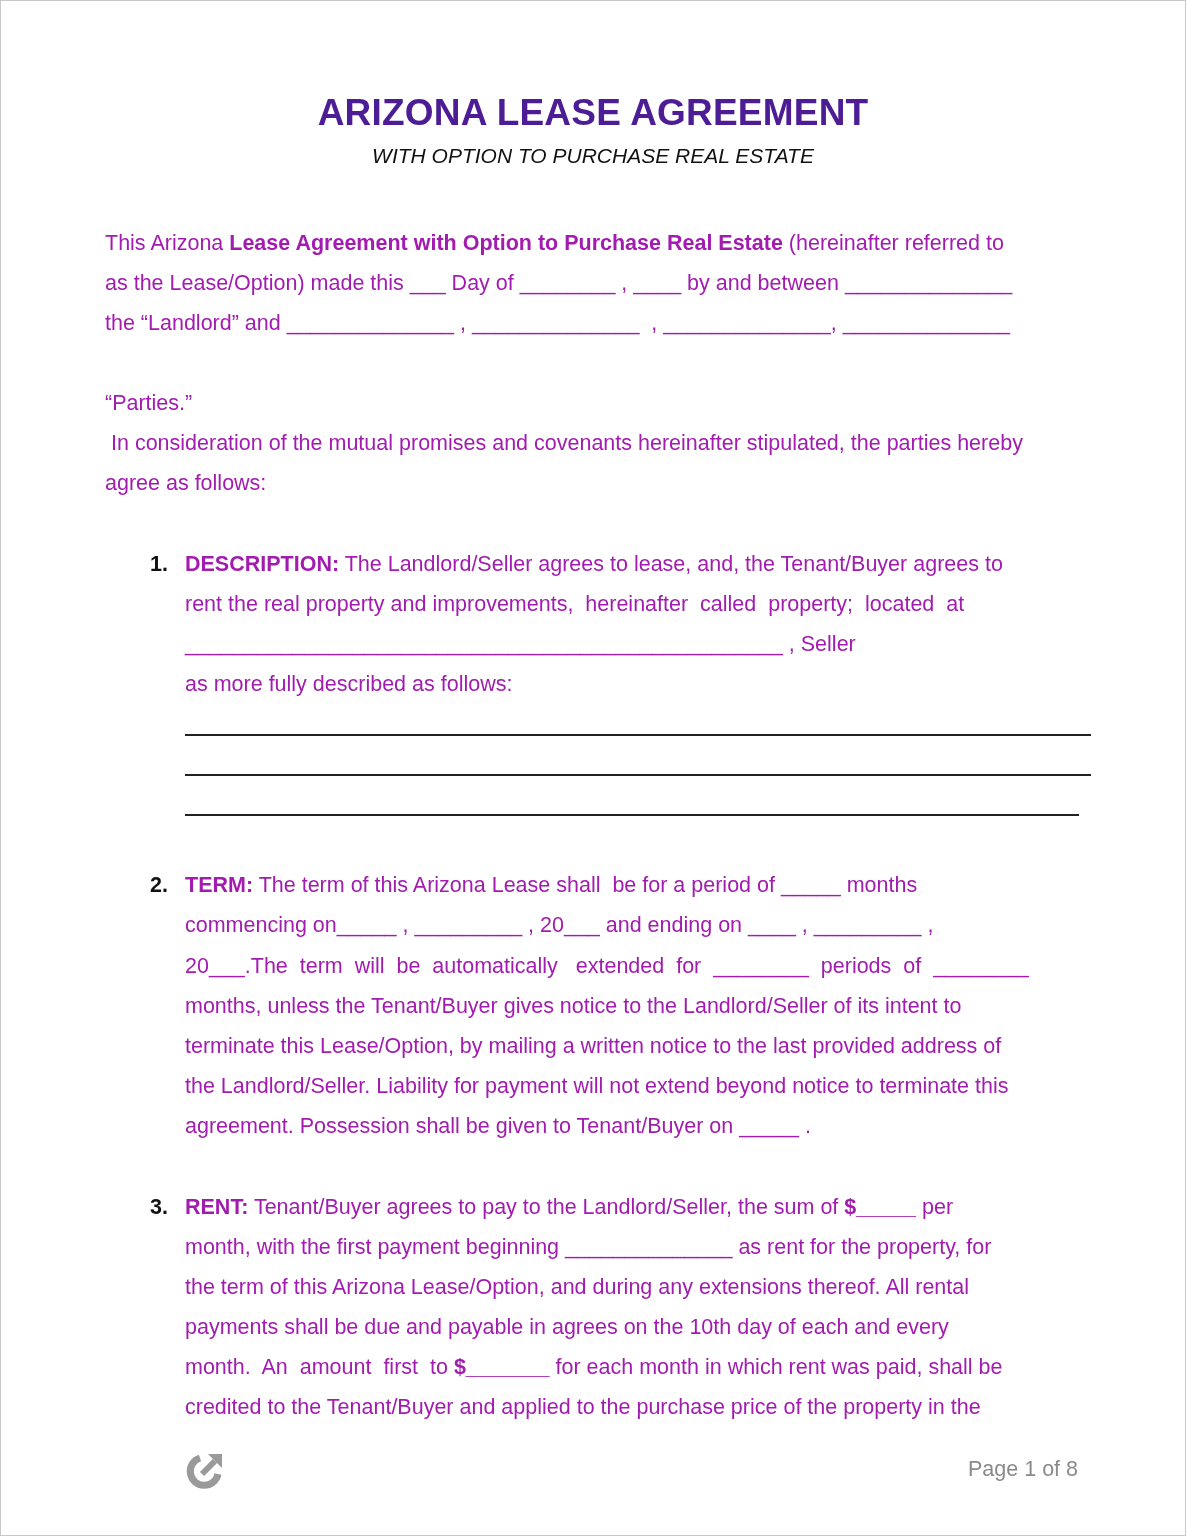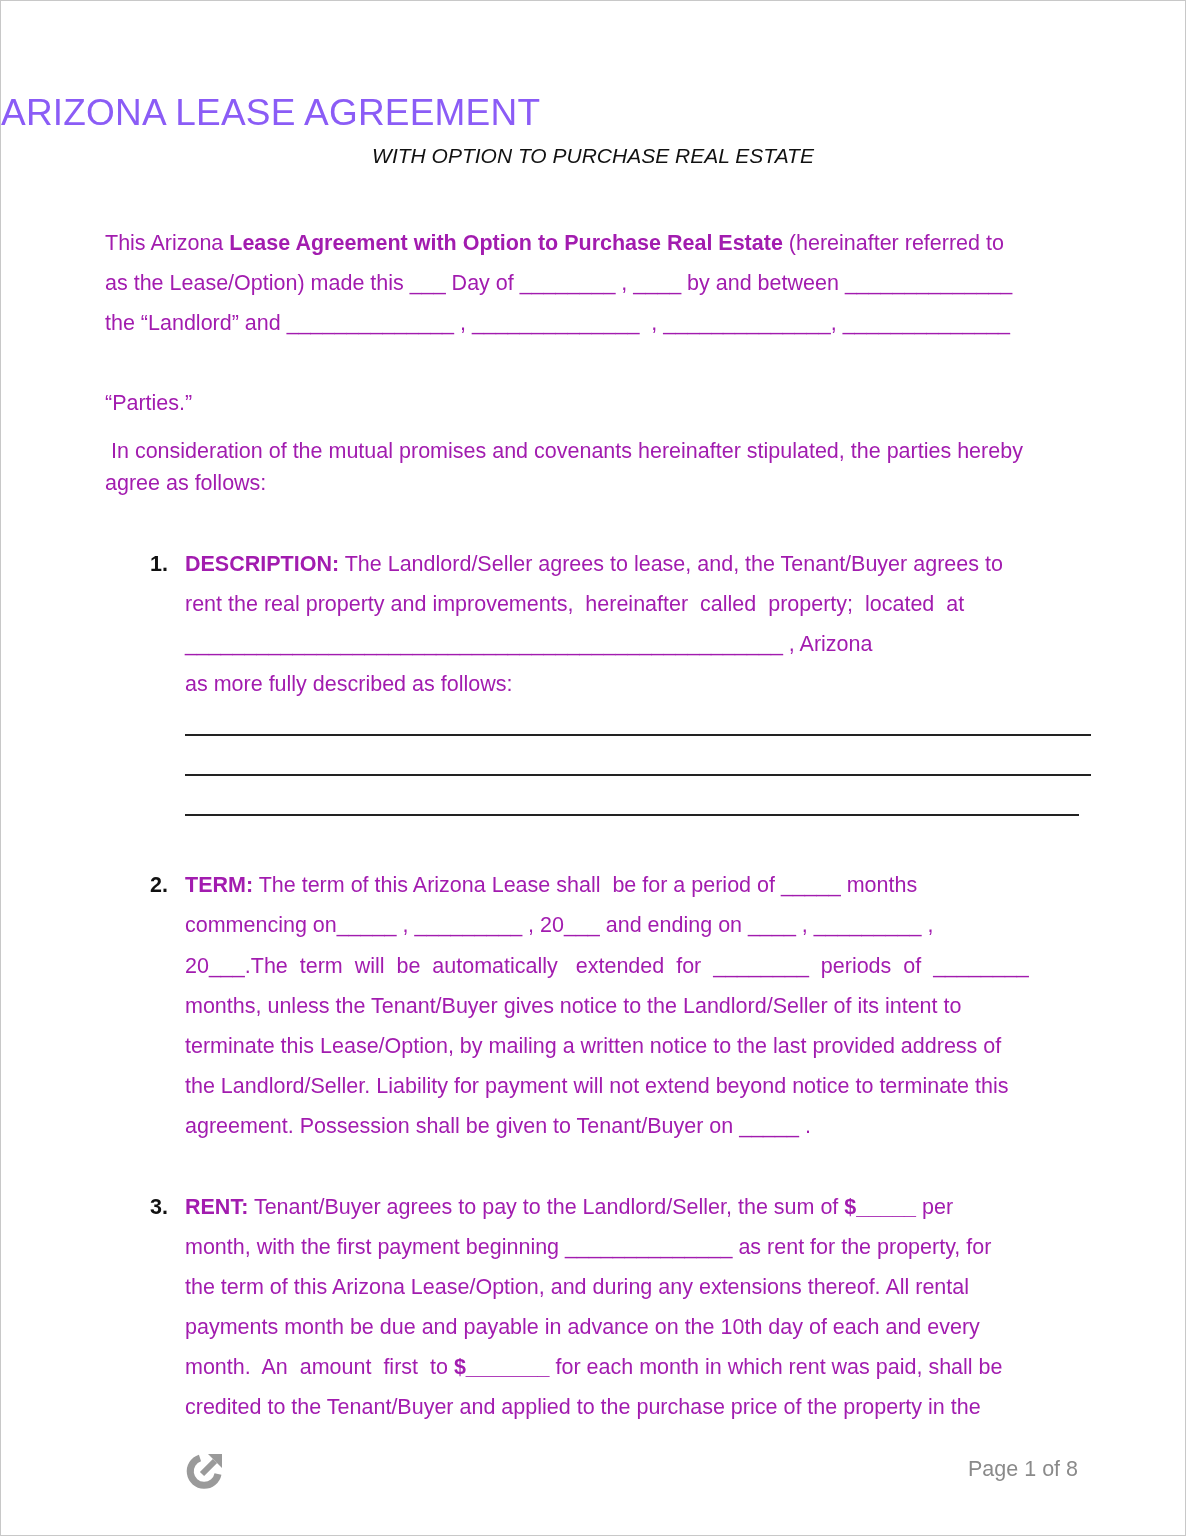--- a/index.html
+++ b/index.html
@@ -20,25 +20,25 @@
       left: 0; top: 0;
       width: 1184px;
       height: 1534px;
       border: 1px solid #c8c8c8;
       background: #ffffff;
     }
     .title {
       position: absolute;
       left: 0; right: 0;
       top: 88px;
-      text-align: left;
-      font-weight: normal;
+      text-align: center;
+      font-weight: bold;
       font-size: 37px;
       letter-spacing: 0.2px;
-      color: #8b5cf6;
+      color: #4c1d95;
       line-height: 48px;
     }
     .subtitle {
       position: absolute;
       left: 0; right: 0;
       top: 141px;
       text-align: center;
       font-style: italic;
       font-size: 21px;
       line-height: 28px;
@@ -88,46 +88,46 @@
 
 <div class="page">
 
   <div class="title">ARIZONA LEASE AGREEMENT</div>
   <div class="subtitle">WITH OPTION TO PURCHASE REAL ESTATE</div>
 
   <div class="line p" style="top:228px;"><span>This Arizona </span><b>Lease Agreement with Option to Purchase Real Estate</b><span> (hereinafter referred to</span></div>
   <div class="line p" style="top:268px;">as the Lease/Option) made this ___ Day of ________ , ____ by and between ______________</div>
   <div class="line p" style="top:308px;">the “Landlord” and ______________ , ______________  , ______________, ______________</div>
   <div class="line p" style="top:388px;text-align:center;">“Parties.”</div>
-  <div class="line p" style="top:428px;margin-top:8px;"> In consideration of the mutual promises and covenants hereinafter stipulated, the parties hereby</div>
+  <div class="line p" style="top:428px;"> In consideration of the mutual promises and covenants hereinafter stipulated, the parties hereby</div>
   <div class="line p" style="top:468px;">agree as follows:</div>
 
   <div class="num" style="top:549px;">1.</div>
   <div class="line li" style="top:549px;"><b>DESCRIPTION:</b><span> The Landlord/Seller agrees to lease, and, the Tenant/Buyer agrees to</span></div>
   <div class="line li" style="top:589px;">rent the real property and improvements,  hereinafter  called  property;  located  at</div>
-  <div class="line li" style="top:629px;">__________________________________________________ , Arizona</div>
+  <div class="line li" style="top:629px;">__________________________________________________ , Seller</div>
   <div class="line li" style="top:669px;">as more fully described as follows:</div>
   <div class="rule" style="top:733px; width:906px;"></div>
   <div class="rule" style="top:773px; width:906px;"></div>
   <div class="rule" style="top:813px; width:894px;"></div>
 
   <div class="num" style="top:870px;">2.</div>
   <div class="line li" style="top:870px;"><b>TERM:</b><span> The term of this Arizona Lease shall  be for a period of _____ months</span></div>
   <div class="line li" style="top:910px;">commencing on_____ , _________ , 20___ and ending on ____ , _________ ,</div>
   <div class="line li" style="top:951px;">20___.The  term  will  be  automatically   extended  for  ________  periods  of  ________</div>
   <div class="line li" style="top:991px;">months, unless the Tenant/Buyer gives notice to the Landlord/Seller of its intent to</div>
   <div class="line li" style="top:1031px;text-align:center;">terminate this Lease/Option, by mailing a written notice to the last provided address of</div>
   <div class="line li" style="top:1071px;">the Landlord/Seller. Liability for payment will not extend beyond notice to terminate this</div>
   <div class="line li" style="top:1111px;">agreement. Possession shall be given to Tenant/Buyer on _____ .</div>
 
   <div class="num" style="top:1192px;">3.</div>
   <div class="line li" style="top:1232px;">month, with the first payment beginning ______________ as rent for the property, for</div>
   <div class="line li" style="top:1192px;"><b>RENT:</b><span> Tenant/Buyer agrees to pay to the Landlord/Seller, the sum of </span><b>$_____</b><span> per</span></div>
   <div class="line li" style="top:1272px;">the term of this Arizona Lease/Option, and during any extensions thereof. All rental</div>
-  <div class="line li" style="top:1312px;">payments month be due and payable in advance on the 10th day of each and every</div>
+  <div class="line li" style="top:1312px;">payments shall be due and payable in agrees on the 10th day of each and every</div>
   <div class="line li" style="top:1352px;"><span>month.  An  amount  first  to </span><b>$_______</b><span> for each month in which rent was paid, shall be</span></div>
   <div class="line li" style="top:1392px;">credited to the Tenant/Buyer and applied to the purchase price of the property in the</div>
 
   <div class="footer-logo">
     <svg width="42" height="42" viewBox="0 0 42 42">
       <path d="M16 8 A14 14 0 1 0 34 24" fill="none" stroke="#9a9a9a" stroke-width="7" stroke-linecap="butt"></path>
       <path d="M18 24 L31 11" fill="none" stroke="#9a9a9a" stroke-width="6"></path>
       <path d="M24 4 L38 4 L38 18 Z" fill="#9a9a9a"></path>
     </svg>
   </div>

